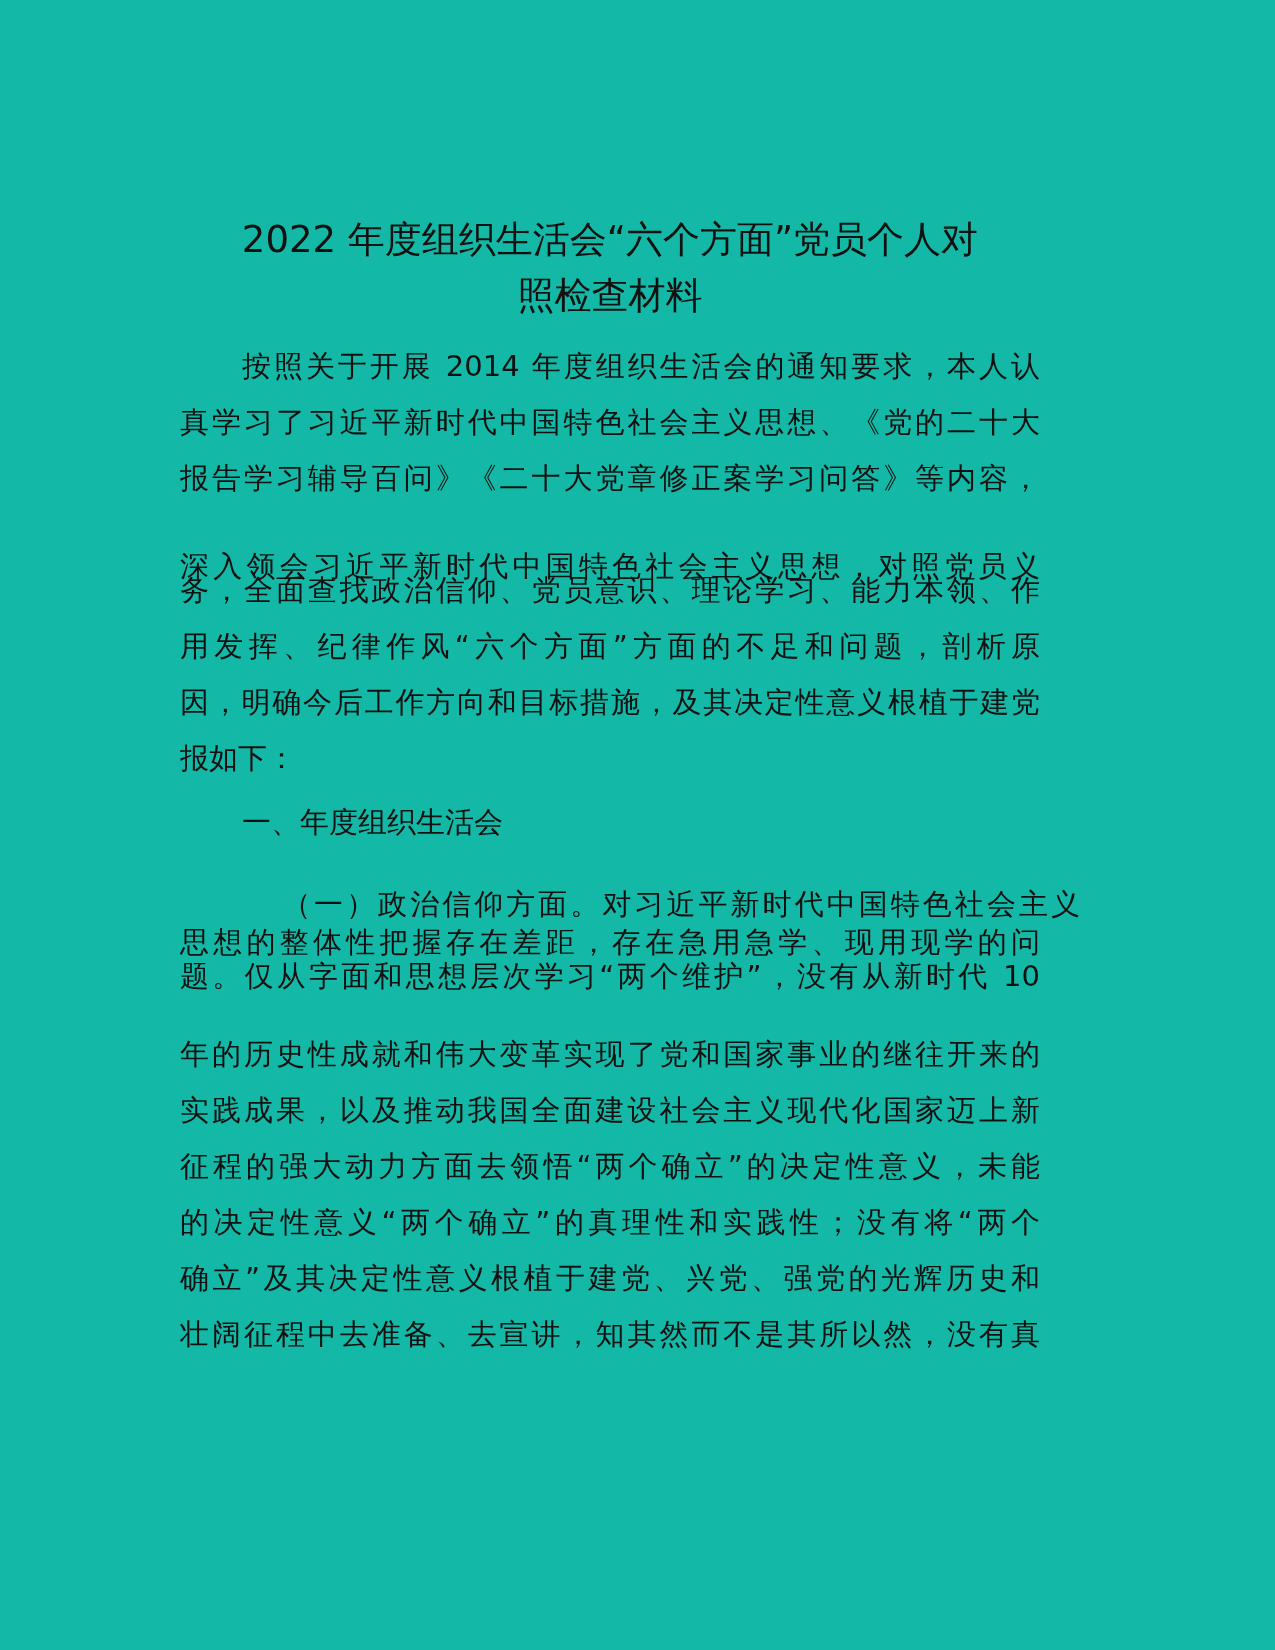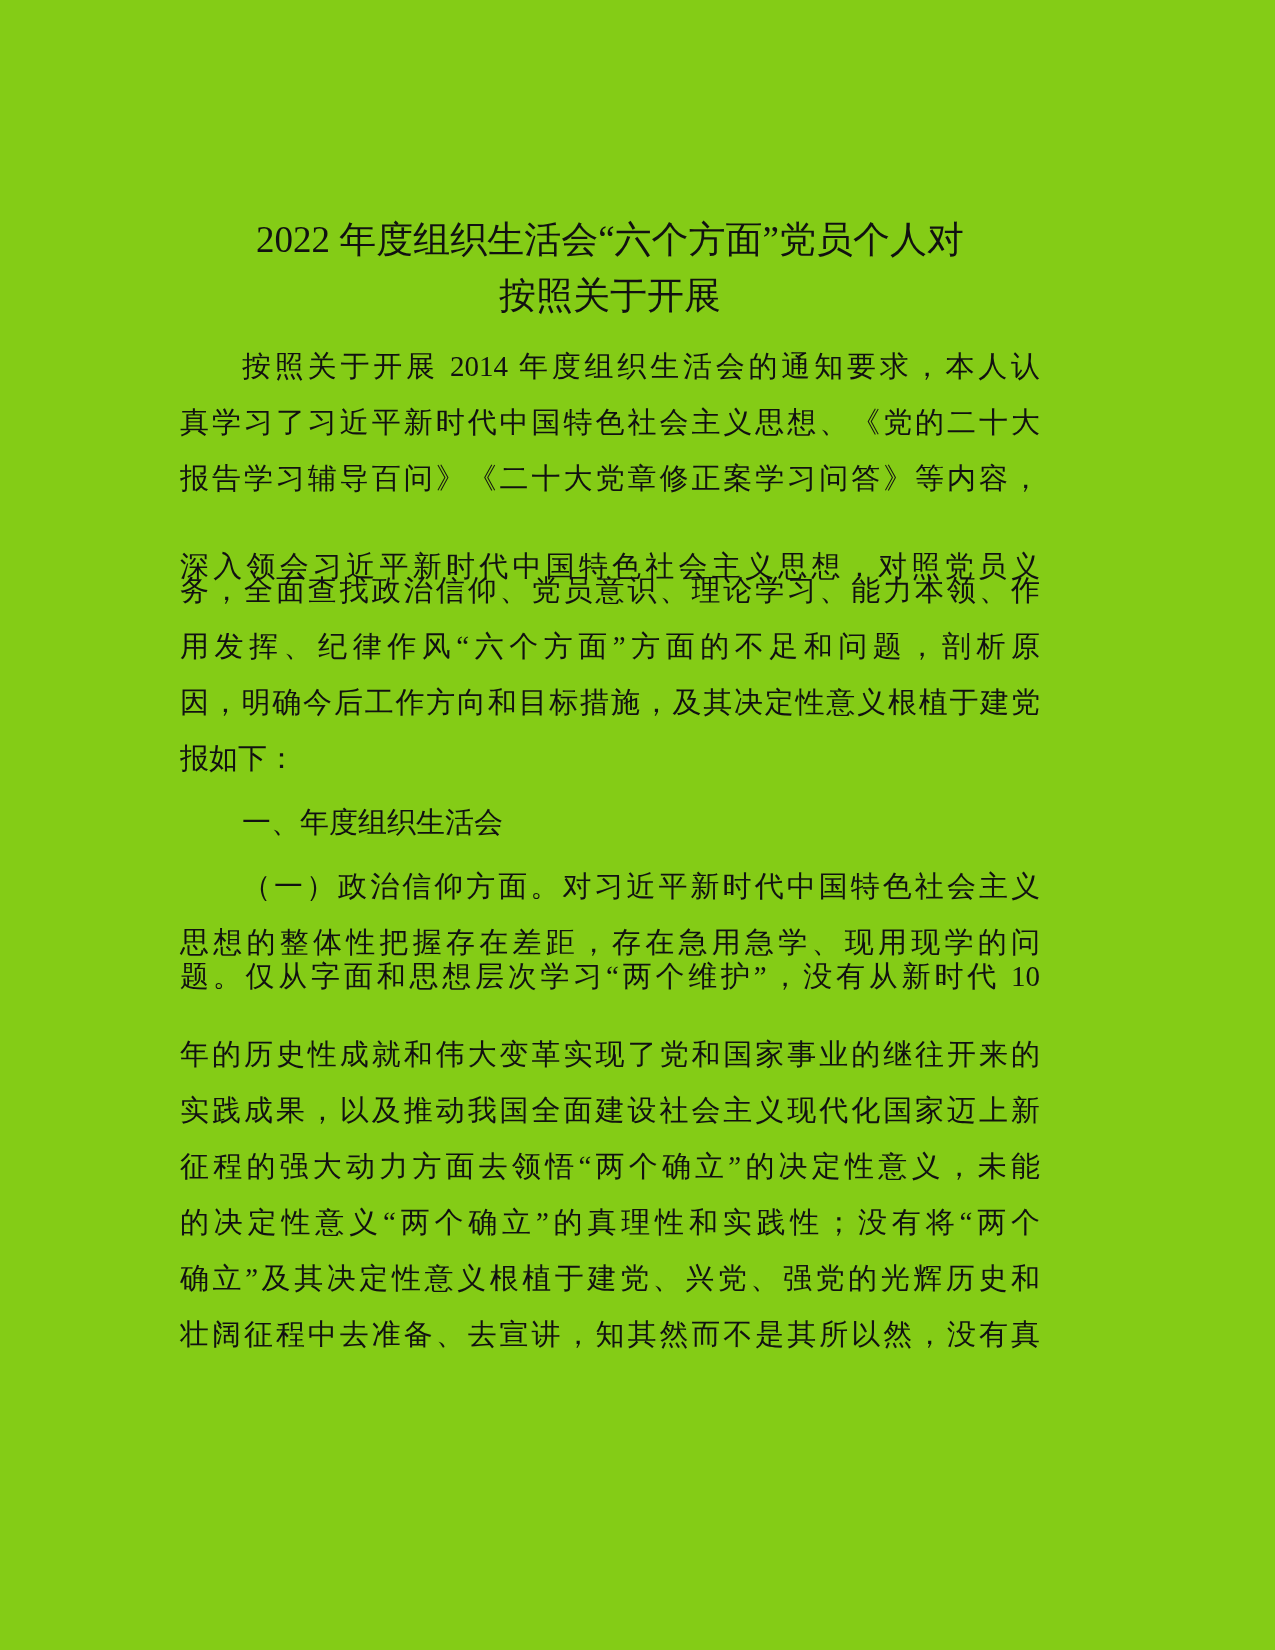--- a/index.html
+++ b/index.html
@@ -1,54 +1,54 @@
 <!DOCTYPE html>
 <html><head>
 <meta charset="utf-8">
 <style>
   html, body { margin: 0; padding: 0; background: #ffffff; }
   body { width: 1275px; height: 1650px; position: relative; overflow: hidden;
          font-family: "DejaVu Sans", "Liberation Sans", sans-serif; color: #111111; }
-  .page { position: absolute; left: 0; top: 0; width: 1275px; height: 1650px; background: #84cc16; font-family: Liberation Serif, serif; }
+  .page { position: absolute; left: 0; top: 0; width: 1275px; height: 1650px; background: #14b8a6; }
   .title { position: absolute; left: 170px; width: 880px; text-align: center;
            font-size: 37px; line-height: 56px; letter-spacing: 0px; white-space: nowrap; }
   .title .line { display: block; height: 56px; }
   .body { position: absolute; left: 180px; width: 860px; font-size: 29px; }
   .ln { position: absolute; left: 0; white-space: nowrap; height: 40px; line-height: 40px;
         text-align: justify; text-align-last: justify; width: 860px; }
   .ln.indent { left: 62px; width: 798px; }
   .ln.last { text-align-last: left; }
 </style>
 </head>
 <body>
 
 <div class="page">
 
   <div class="title" style="top:212px;">
     <span class="line">2022 年度组织生活会“六个方面”党员个人对</span>
-    <span class="line">按照关于开展</span>
+    <span class="line">照检查材料</span>
   </div>
 
   <div class="body">
 
     <div>
       <span class="ln indent" style="top:346px;">按照关于开展 2014 年度组织生活会的通知要求，本人认</span>
       <span class="ln" style="top:402px;">真学习了习近平新时代中国特色社会主义思想、《党的二十大</span>
       <span class="ln" style="top:458px;">报告学习辅导百问》《二十大党章修正案学习问答》等内容，</span>
       <span class="ln" style="top:514px;margin-top:32px;">深入领会习近平新时代中国特色社会主义思想，对照党员义</span>
       <span class="ln" style="top:570px;">务，全面查找政治信仰、党员意识、理论学习、能力本领、作</span>
       <span class="ln" style="top:626px;">用发挥、纪律作风“六个方面”方面的不足和问题，剖析原</span>
       <span class="ln" style="top:682px;">因，明确今后工作方向和目标措施，及其决定性意义根植于建党</span>
       <span class="ln last" style="top:738px;">报如下：</span>
     </div>
 
     <span class="ln indent last" style="top:802px;">一、年度组织生活会</span>
 
     <div>
-      <span class="ln indent" style="top:866px;">（一）政治信仰方面。对习近平新时代中国特色社会主义</span>
+      <span class="ln indent" style="top:884px;margin-left:40px;">（一）政治信仰方面。对习近平新时代中国特色社会主义</span>
       <span class="ln" style="top:922px;">思想的整体性把握存在差距，存在急用急学、现用现学的问</span>
       <span class="ln" style="top:956px;">题。仅从字面和思想层次学习“两个维护”，没有从新时代 10</span>
       <span class="ln" style="top:1034px;">年的历史性成就和伟大变革实现了党和国家事业的继往开来的</span>
       <span class="ln" style="top:1090px;">实践成果，以及推动我国全面建设社会主义现代化国家迈上新</span>
       <span class="ln" style="top:1146px;">征程的强大动力方面去领悟“两个确立”的决定性意义，未能</span>
       <span class="ln" style="top:1202px;">的决定性意义“两个确立”的真理性和实践性；没有将“两个</span>
       <span class="ln" style="top:1258px;">确立”及其决定性意义根植于建党、兴党、强党的光辉历史和</span>
       <span class="ln" style="top:1314px;">壮阔征程中去准备、去宣讲，知其然而不是其所以然，没有真</span>
     </div>
   </div>

